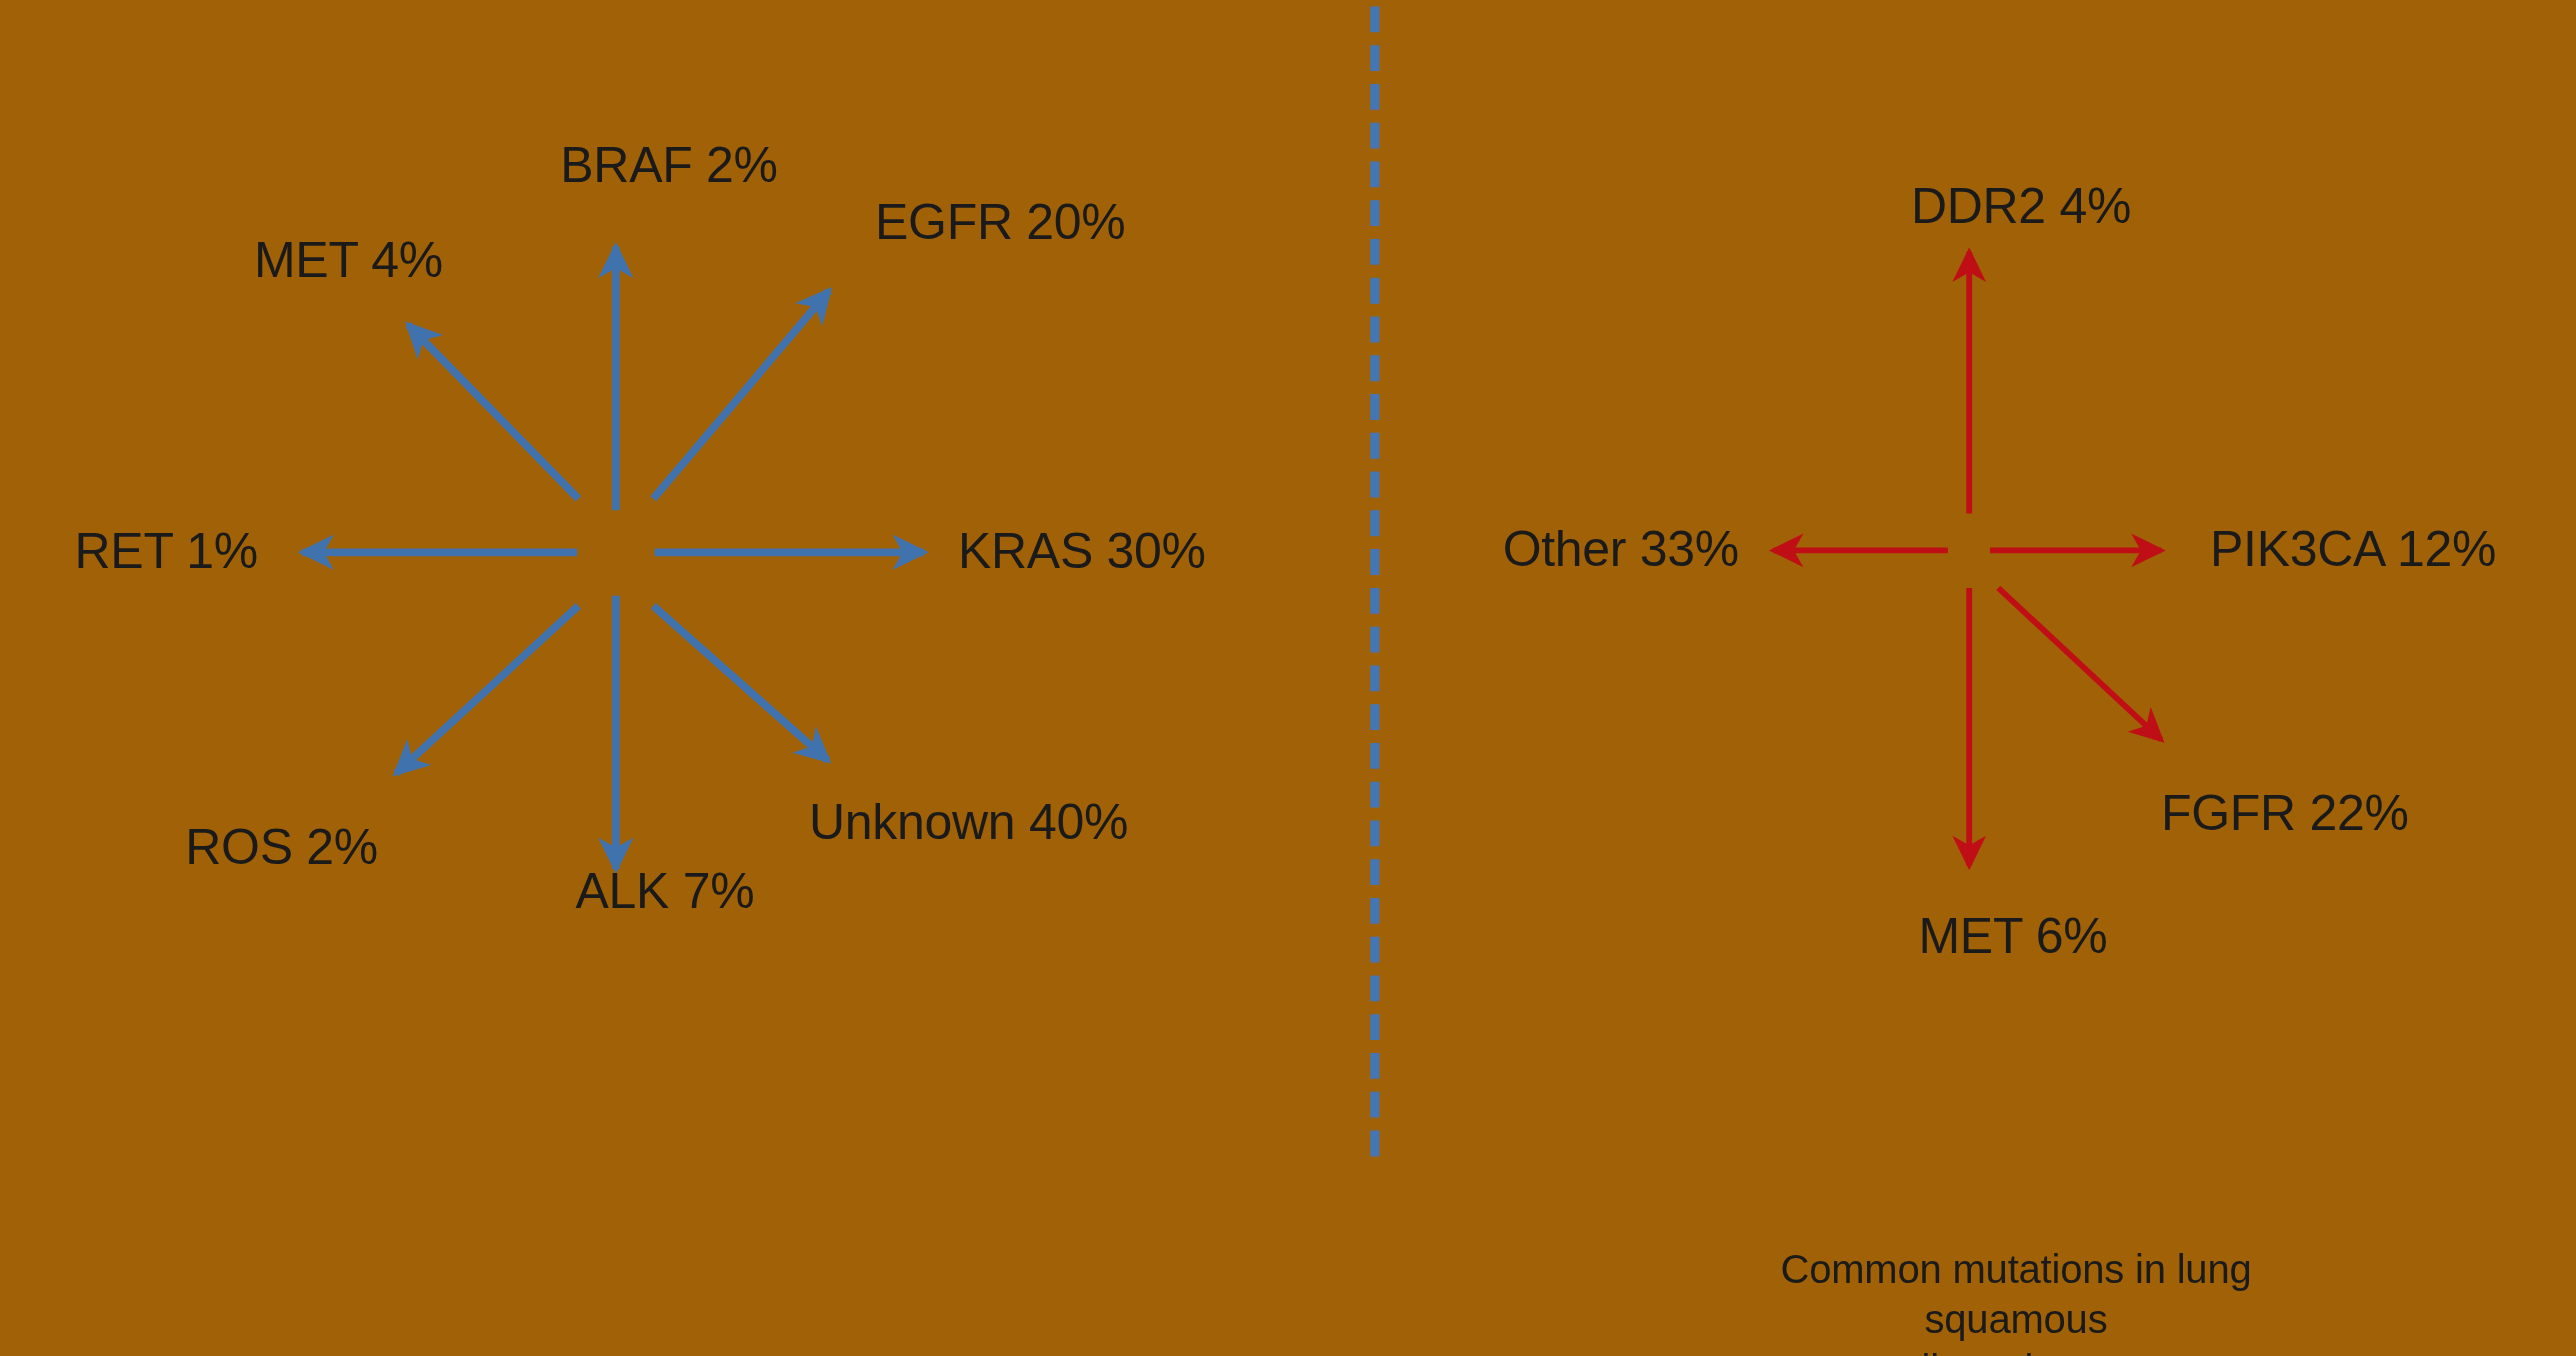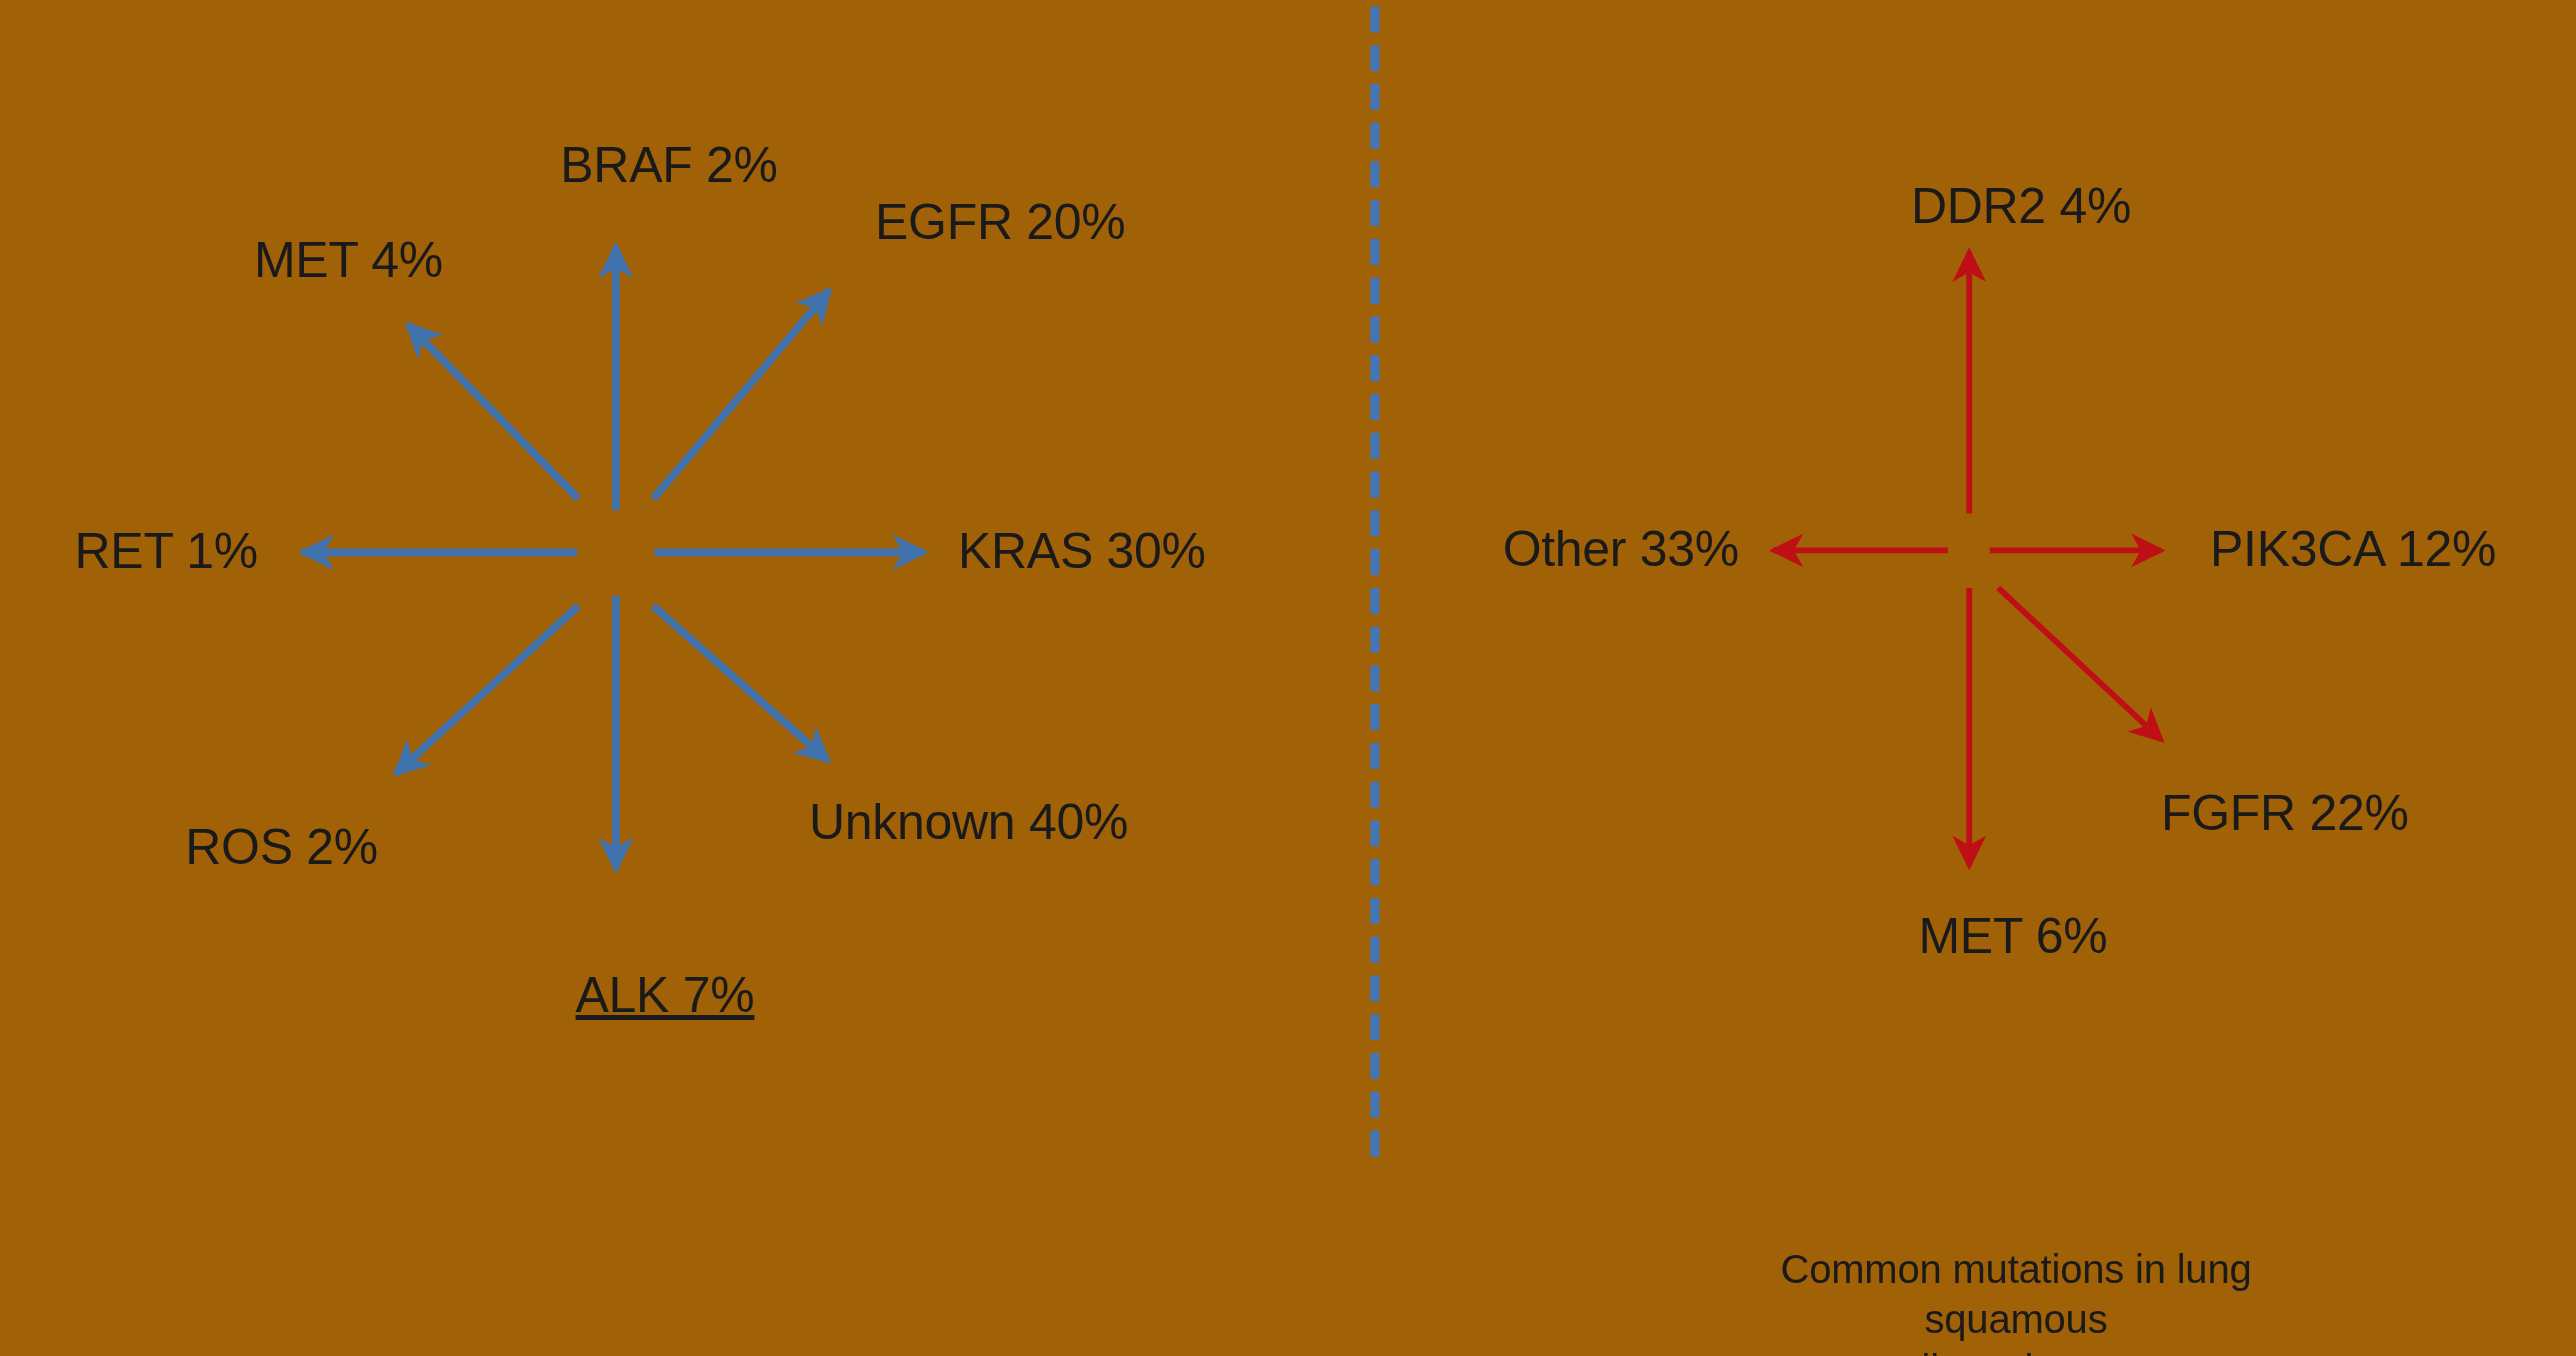--- a/index.html
+++ b/index.html
@@ -85,21 +85,21 @@
   </svg>
 
   <div class="lbl c" style="left:669px; top:139px;">BRAF 2%</div>
 
   <div class="lbl" style="left:875px; top:196px;">EGFR 20%</div>
 
   <div class="lbl" style="left:958px; top:525px;">KRAS 30%</div>
 
   <div class="lbl" style="left:787px; top:796px;margin-left:22px;">Unknown 40%</div>
 
-  <div class="lbl c" style="left:665px; top:969px;text-decoration:underline;">ALK 7%</div>
+  <div class="lbl c" style="left:665px; top:865px;">ALK 7%</div>
 
   <div class="lbl r" style="left:378px; top:821px;">ROS 2%</div>
 
   <div class="lbl r" style="left:258px; top:525px;">RET 1%</div>
 
   <div class="lbl r" style="left:443px; top:234px;">MET 4%</div>
 
   <div class="lbl c" style="left:2021px; top:156px;margin-top:24px;">DDR2 4%</div>
 
   <div class="lbl" style="left:2210px; top:523px;">PIK3CA 12%</div>

